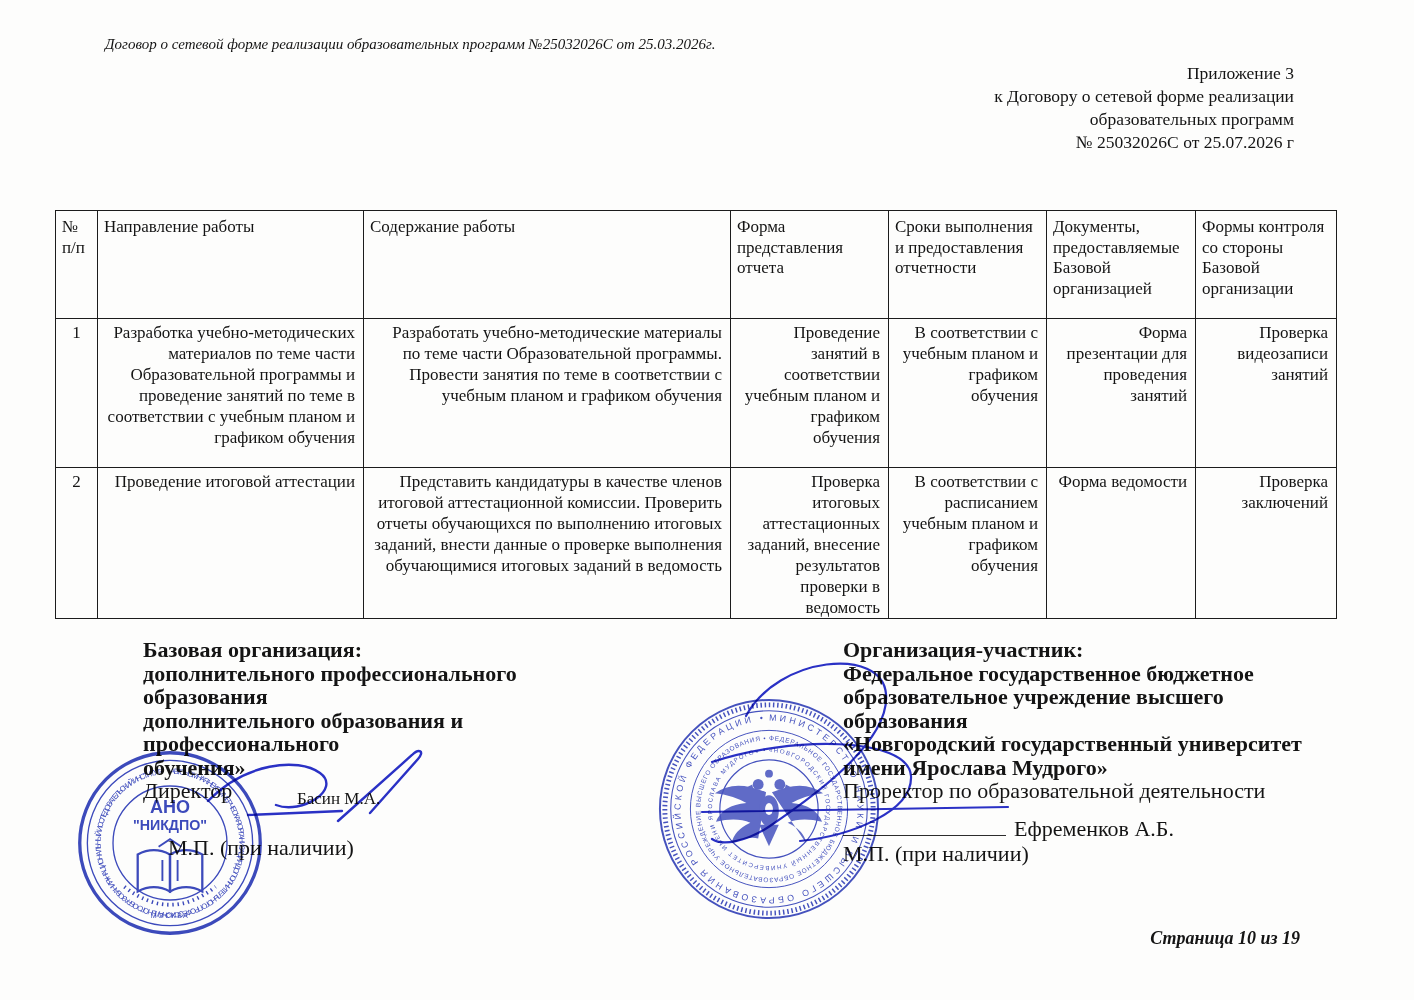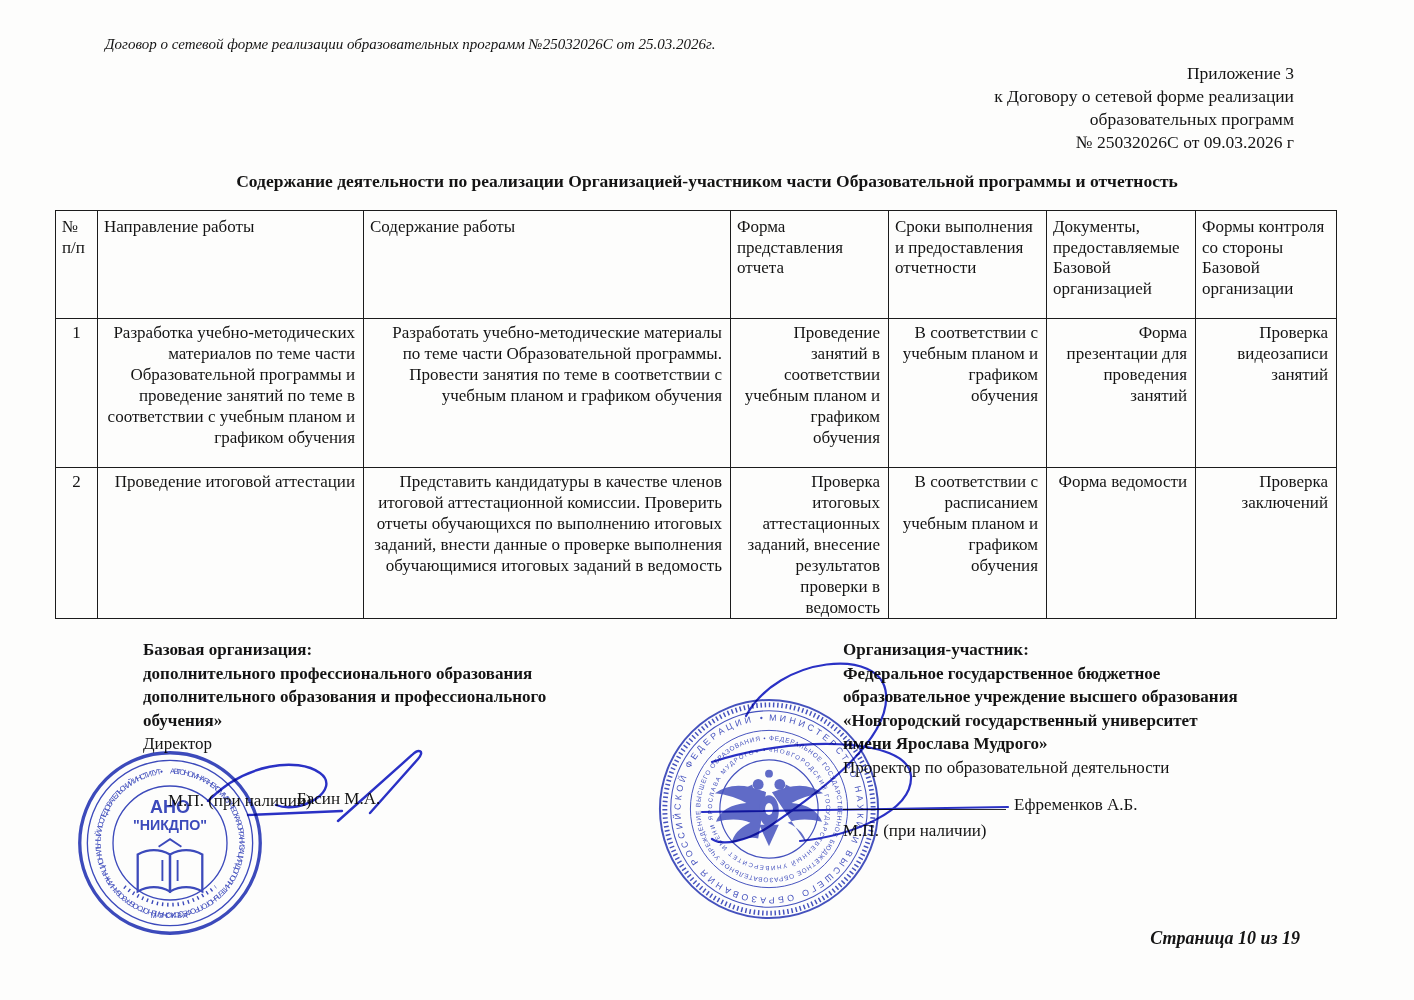--- a/index.html
+++ b/index.html
@@ -24,21 +24,21 @@
     font-weight:normal; text-align:left; padding:6px 6px 0 6px; line-height:20.5px;
   }
   table.main thead tr{height:108px;}
   table.main tbody tr:nth-child(1){height:149px;}
   table.main tbody tr:nth-child(2){height:150px;}
   table.main td{
     text-align:right; padding:3px 8px 0 9px; line-height:21px; white-space:pre-line;
   }
   table.main td.num{text-align:center; padding-left:2px; padding-right:2px;}
   
-  .sign-block{position:absolute; width:470px; font-size:17px; line-height:23.5px;}
+  .sign-block{position:absolute; width:470px; font-size:22px; line-height:23.5px;}
   .sign-left{left:143px; top:638px;}
   .sign-right{left:843px; top:638px;}
   .org-line{font-weight:bold;}
   .role-line{font-weight:normal;}
   .mp-line{margin-top:33px;}
   .sign-left .mp-line{margin-left:25px;}
   .sign-right .mp-line{margin-top:2px;}
   .sig-row{margin-top:14px;}
   .sig-underline{display:inline-block; width:163px; border-bottom:1.6px solid #2c2c2c; height:14px; margin-right:8px;}
   .signer-name-left{position:absolute; left:297px; top:789px; font-size:17px;}
@@ -54,24 +54,23 @@
 <body>
 
 <div class="page">
 
   <div class="doc-ref">Договор о сетевой форме реализации образовательных программ №25032026С от 25.03.2026г.</div>
 
   <div class="appendix">
     <div>Приложение 3</div>
     <div>к Договору о сетевой форме реализации</div>
     <div>образовательных программ</div>
-    <div>№ 25032026С  от 09.03.2026 г</div>
+    <div>№ 25032026С  от 25.07.2026 г</div>
   </div>
 
-  <div class="title">Содержание деятельности по реализации Организацией-участником части Образовательной программы и отчетность</div>
 
   <table class="main">
     <colgroup>
       <col style="width:42px">
         <col style="width:266px">
         <col style="width:367px">
       <col style="width:158px">
         <col style="width:158px">
         <col style="width:149px">
         <col style="width:141px">

